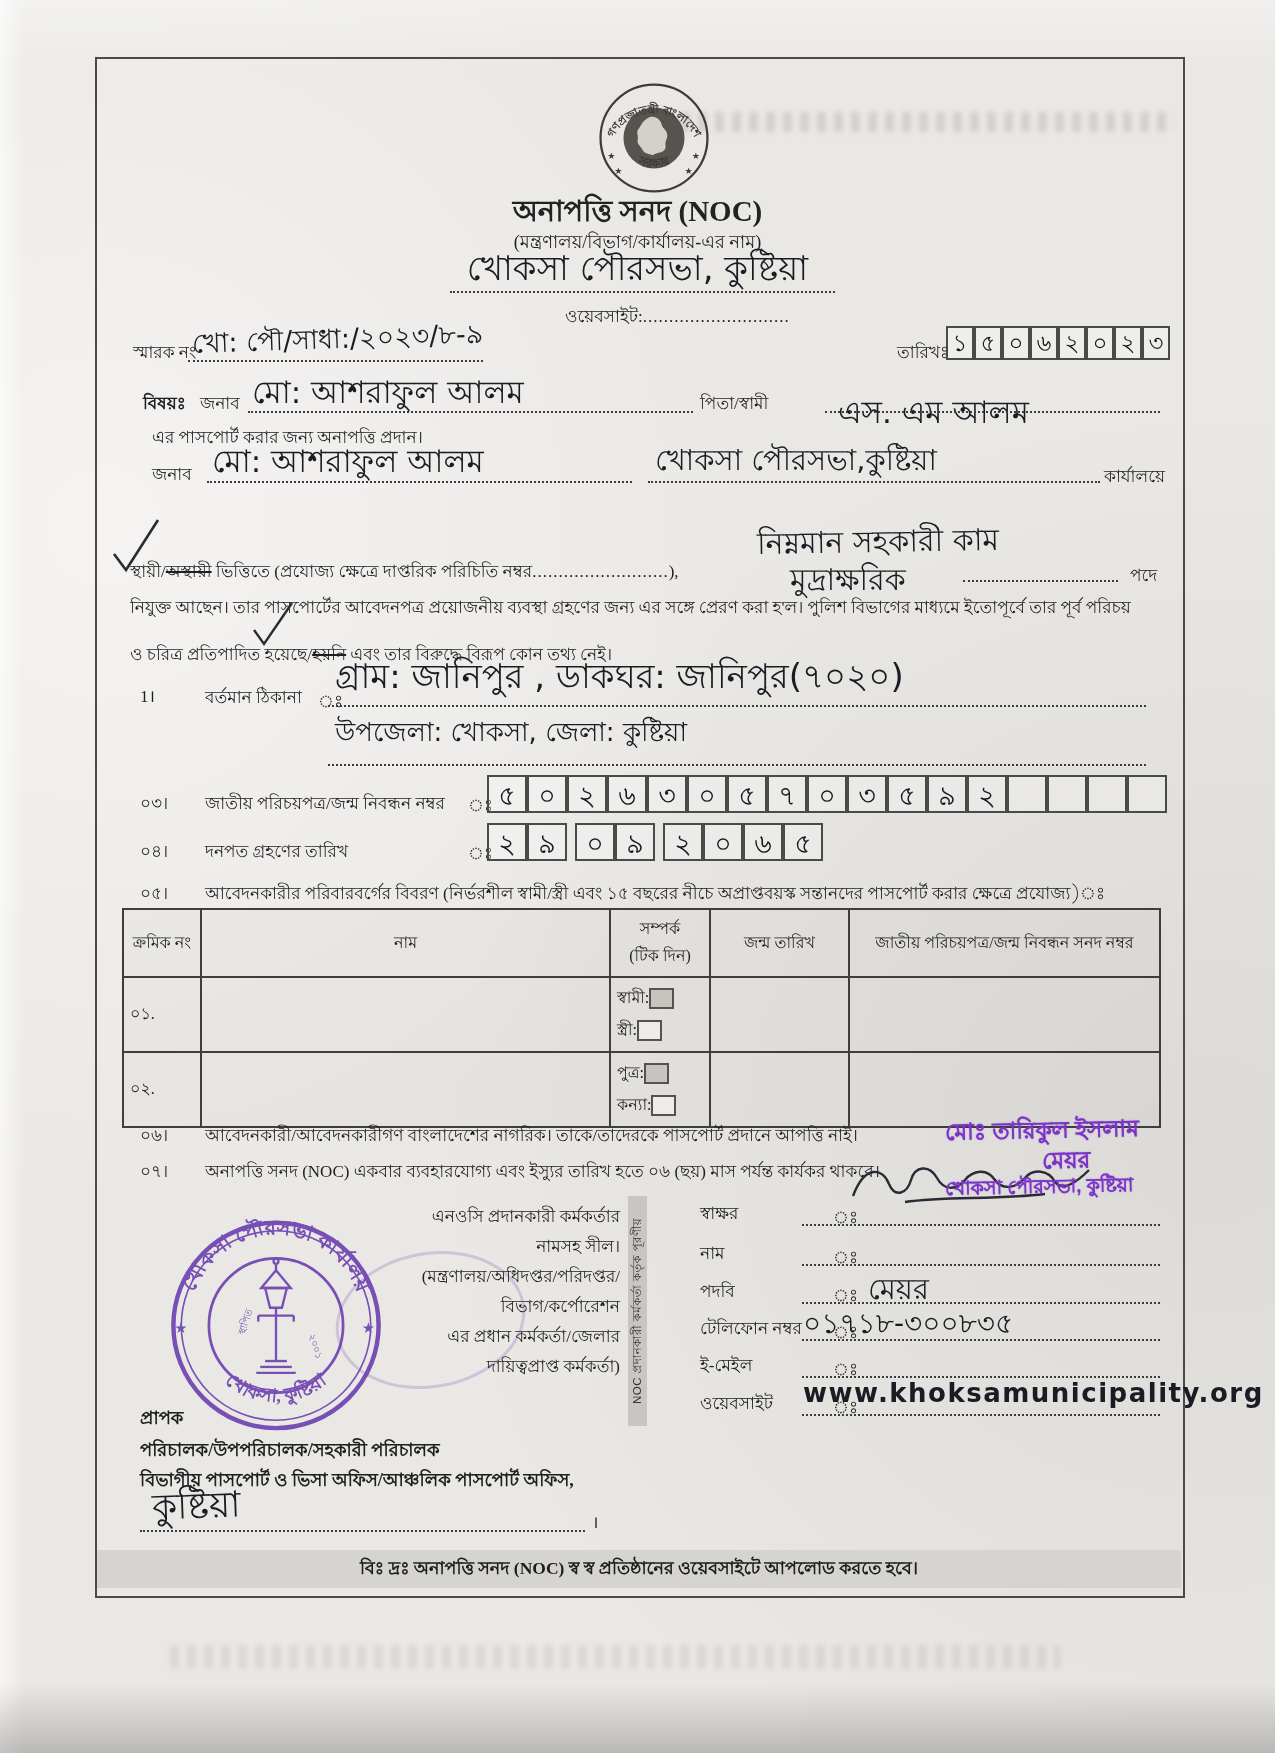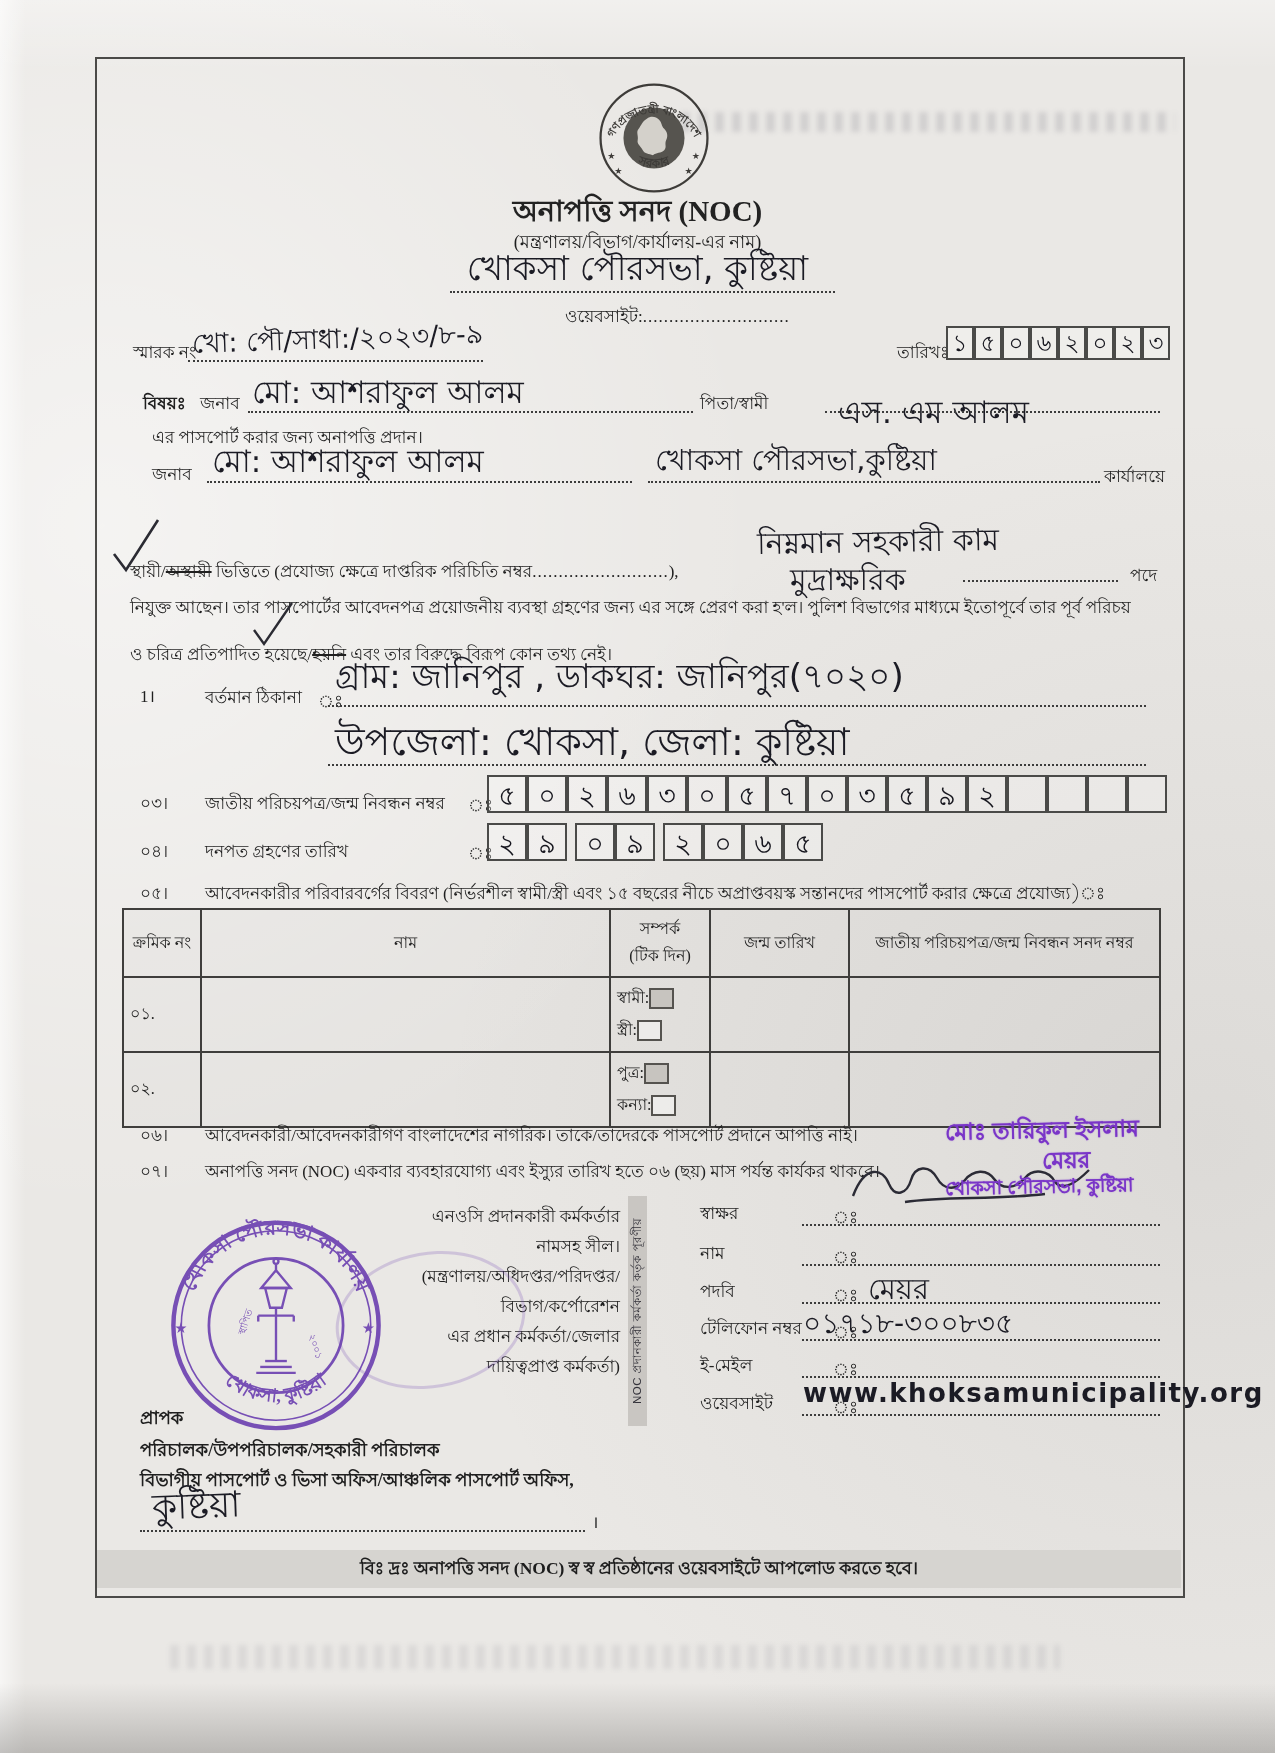--- a/index.html
+++ b/index.html
@@ -144,21 +144,21 @@
   </svg>
   <div class="abs print" style="left:130px; top:641px; white-space:nowrap;">
     <span>ও চরিত্র প্রতিপাদিত </span><span>হয়েছে</span><span>/</span><span class="strike">হয়নি</span><span> এবং তার বিরুদ্ধে বিরূপ কোন তথ্য নেই।</span>
   </div>
 
   <div class="abs print" style="left:140px; top:684px;">1।</div>
   <div class="abs print" style="left:205px; top:684px;">বর্তমান ঠিকানা</div>
   <div class="abs print" style="left:318px; top:688px;">ঃ</div>
   <div class="abs hw" style="left:335px; top:650px; font-size:34px;text-align:right;">গ্রাম: জানিপুর ,  ডাকঘর: জানিপুর(৭০২০)</div>
   <div class="abs dotline" style="left:328px; top:705px; width:818px;"></div>
-  <div class="abs hw" style="left:335px; top:712px; font-size:38px;text-align:center;">উপজেলা: খোকসা,  জেলা: কুষ্টিয়া</div>
+  <div class="abs hw" style="left:335px; top:712px; font-size:26px;text-align:center;">উপজেলা: খোকসা,  জেলা: কুষ্টিয়া</div>
   <div class="abs dotline" style="left:328px; top:764px; width:818px;"></div>
 
   <div class="abs print" style="left:140px; top:790px;">০৩।</div>
   <div class="abs print" style="left:205px; top:790px;">জাতীয় পরিচয়পত্র/জন্ম নিবন্ধন নম্বর</div>
   <div class="abs print" style="left:468px; top:792px;">ঃ</div>
   <div class="abs boxrow" style="left:487px; top:775px;">
       <span class="dbox dbox-lg">৫</span>
       <span class="dbox dbox-lg">০</span>
       <span class="dbox dbox-lg">২</span>
       <span class="dbox dbox-lg">৬</span>

